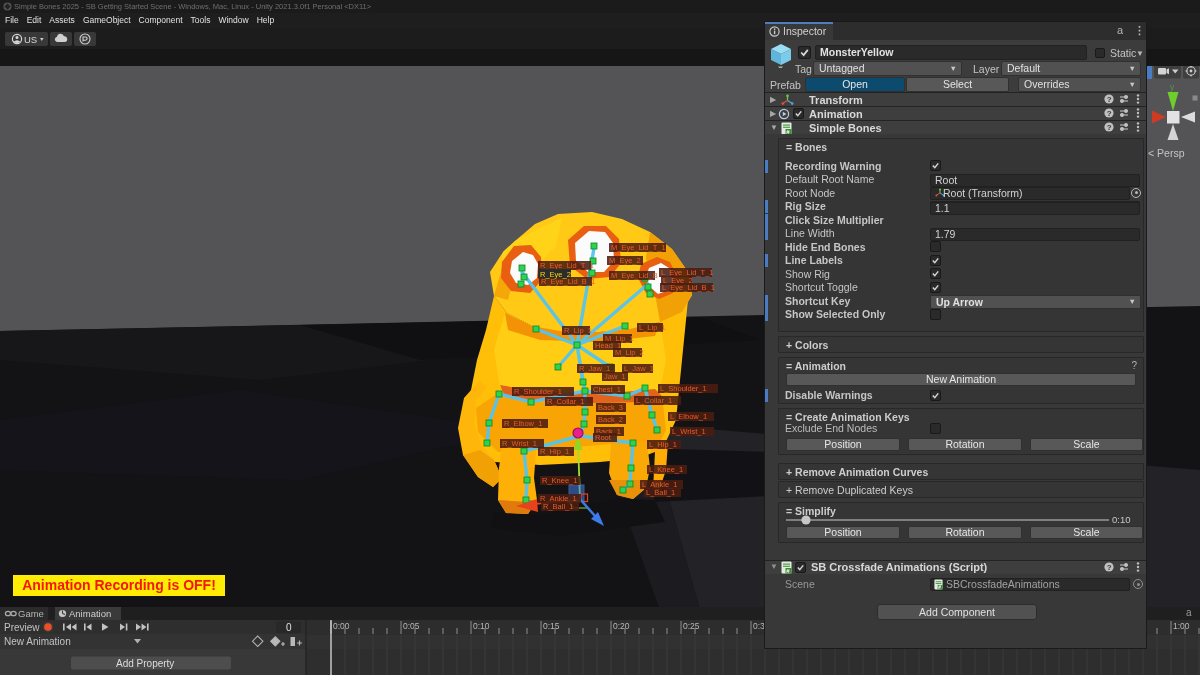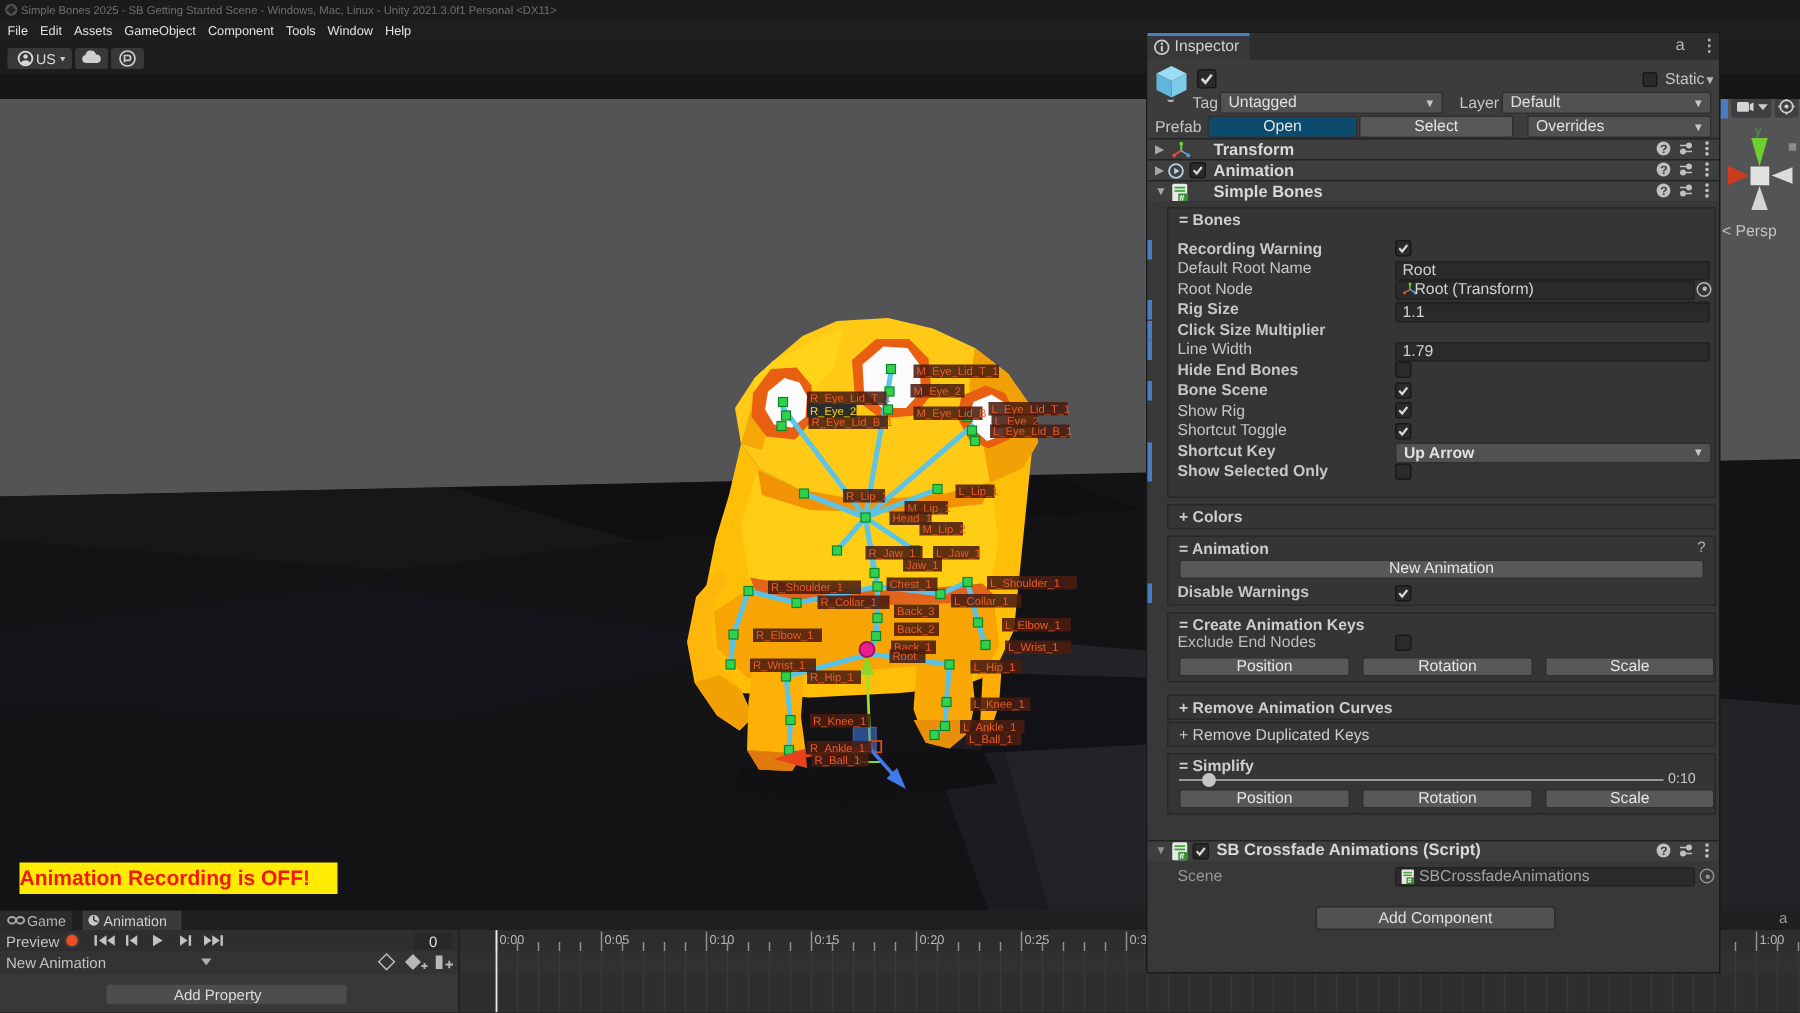--- a/index.html
+++ b/index.html
@@ -17,21 +17,21 @@
   #toolbar { left:0; top:28px; width:1200px; height:21px; background:#1c1c1c; }
   .tbtn { position:absolute; top:4px; height:14px; background:#383838; border-radius:2px; }
   #tabbar { left:0; top:49px; width:1200px; height:17px; background:#262626;margin-top:36px; }
   #scenetab { position:absolute; left:0; top:0; width:55px; height:17px; background:#333333;
     border-top:2px solid #4a7cc0; color:#cccccc; font-size:10px; line-height:15px; }
 
   
   #scene { left:0; top:66px; width:1200px; height:544px; background:#545456; }
   #banner { position:absolute; left:13px; top:509px; width:212px; height:21px;
     background:#ffeb04; color:#f21807; font-weight:bold; font-size:14px;
-    text-align:left; line-height:21px; }
+    text-align:center; line-height:21px; }
 
   
   #animpanel { left:0; top:607px; width:1200px; height:68px; background:#2d2d2d; }
 
   
   #inspector { left:765px; top:22px; width:381px; height:626px; background:#383838;
     box-shadow:0 0 0 1px #1a1a1a; font-size:10.5px; color:#c6c6c6; }
 </style>
 </head>
 <body>
@@ -590,20 +590,21 @@
 <polygon points="12,2 22,7 12,12 2,7" fill="#9adef5"></polygon>
 <polygon points="2,7 12,12 12,23 2,18" fill="#5fb6da"></polygon>
 <polygon points="22,7 12,12 12,23 22,18" fill="#7ccbe8"></polygon>
 <polygon points="9,24.5 14,24.5 11.5,27.5" fill="#b0b0b0"></polygon>
 </svg>
   <div class="abs" style="left:33px;top:24px;width:13px;height:13px;background:#2a2a2a;border:1px solid #191919;border-radius:2px">
         <svg width="11" height="11" viewBox="0 0 10 10" style="position:absolute;left:0;top:0">
           <path d="M2 5 l2.2 2.4 L8 2.6" stroke="#d8d8d8" stroke-width="1.6" fill="none"></path>
         </svg>
       </div>
+  <div class="abs" style="left:50px;top:23px;width:272px;height:15px;background:#2a2a2a;border:1px solid #212121;border-radius:2px;color:#e2e2e2;font-size:10.5px;line-height:13px;padding-left:4px;font-weight:bold">MonsterYellow</div>
   <div class="abs" style="left:330px;top:26px;width:10px;height:10px;background:#2a2a2a;border:1px solid #191919;border-radius:2px"></div>
   <div class="abs" style="left:345px;top:25px;font-size:10.5px;color:#c4c4c4">Static</div>
   <div class="abs" style="left:371px;top:27px;font-size:8px;color:#b8b8b8">▼</div>
   <div class="abs" style="left:30px;top:41px;font-size:10.5px;color:#c4c4c4">Tag</div>
   <div class="abs" style="left:48px;top:39px;width:149px;height:15px;background:#515151;border-radius:2px;border:1px solid #303030;color:#e0e0e0;font-size:10.5px;font-weight:normal;line-height:13px;padding-left:5px">Untagged<span style="position:absolute;right:4px;top:0;font-size:7.5px;color:#c8c8c8">▼</span></div>
   <div class="abs" style="left:208px;top:41px;font-size:10.5px;color:#c4c4c4">Layer</div>
   <div class="abs" style="left:236px;top:39px;width:140px;height:15px;background:#515151;border-radius:2px;border:1px solid #303030;color:#e0e0e0;font-size:10.5px;font-weight:normal;line-height:13px;padding-left:5px">Default<span style="position:absolute;right:4px;top:0;font-size:7.5px;color:#c8c8c8">▼</span></div>
   <div class="abs" style="left:5px;top:57px;font-size:10.5px;color:#c4c4c4">Prefab</div>
   <div class="abs" style="left:40px;top:55px;width:100px;height:15px;background:#0c4a6e;border-radius:2px;border:1px solid #303030;color:#e6e6e6;font-size:10.5px;line-height:13px;text-align:center">Open</div>
   <div class="abs" style="left:141px;top:55px;width:103px;height:15px;background:#585858;border-radius:2px;border:1px solid #303030;color:#e6e6e6;font-size:10.5px;line-height:13px;text-align:center">Select</div>
@@ -723,21 +724,21 @@
   <div class="abs" style="left:0;top:178px;width:2.5px;height:13px;background:#4a7cc4"></div>
   <div class="abs" style="left:165px;top:178.5px;width:210px;height:13px;background:#2a2a2a;border:1px solid #212121;border-radius:2px;color:#d2d2d2;font-size:10.5px;line-height:11px;padding-left:4px">2.37</div>
   <div class="abs" style="left:20px;top:191.5px;font-size:10.5px;font-weight:bold;color:#c6c6c6">Click Size Multiplier</div>
   <div class="abs" style="left:0;top:191.5px;width:2.5px;height:13px;background:#4a7cc4"></div>
   <div class="abs" style="left:165px;top:180px;width:210px;height:13px;background:#2a2a2a;border:1px solid #212121;border-radius:2px;color:#d2d2d2;font-size:10.5px;line-height:11px;padding-left:4px">1.1</div>
   <div class="abs" style="left:20px;top:205px;font-size:10.5px;font-weight:normal;color:#c6c6c6">Line Width</div>
   <div class="abs" style="left:0;top:205px;width:2.5px;height:13px;background:#4a7cc4"></div>
   <div class="abs" style="left:165px;top:205.5px;width:210px;height:13px;background:#2a2a2a;border:1px solid #212121;border-radius:2px;color:#d2d2d2;font-size:10.5px;line-height:11px;padding-left:4px">1.79</div>
   <div class="abs" style="left:20px;top:218.5px;font-size:10.5px;font-weight:bold;color:#c6c6c6">Hide End Bones</div>
   <div class="abs" style="left:165px;top:219.0px;width:11px;height:11px;background:#2a2a2a;border:1px solid #191919;border-radius:2px"></div>
-  <div class="abs" style="left:20px;top:232px;font-size:10.5px;font-weight:bold;color:#c6c6c6">Bone Scene</div>
+  <div class="abs" style="left:20px;top:232px;font-size:10.5px;font-weight:bold;color:#c6c6c6">Line Labels</div>
   <div class="abs" style="left:0;top:232px;width:2.5px;height:13px;background:#4a7cc4"></div>
   <div class="abs" style="left:165px;top:232.5px;width:11px;height:11px;background:#2a2a2a;border:1px solid #191919;border-radius:2px">
         <svg width="9" height="9" viewBox="0 0 10 10" style="position:absolute;left:0;top:0">
           <path d="M2 5 l2.2 2.4 L8 2.6" stroke="#d8d8d8" stroke-width="1.6" fill="none"></path>
         </svg>
       </div>
   <div class="abs" style="left:20px;top:245.5px;font-size:10.5px;font-weight:normal;color:#c6c6c6">Show Rig</div>
   <div class="abs" style="left:165px;top:246.0px;width:11px;height:11px;background:#2a2a2a;border:1px solid #191919;border-radius:2px">
         <svg width="9" height="9" viewBox="0 0 10 10" style="position:absolute;left:0;top:0">
           <path d="M2 5 l2.2 2.4 L8 2.6" stroke="#d8d8d8" stroke-width="1.6" fill="none"></path>

